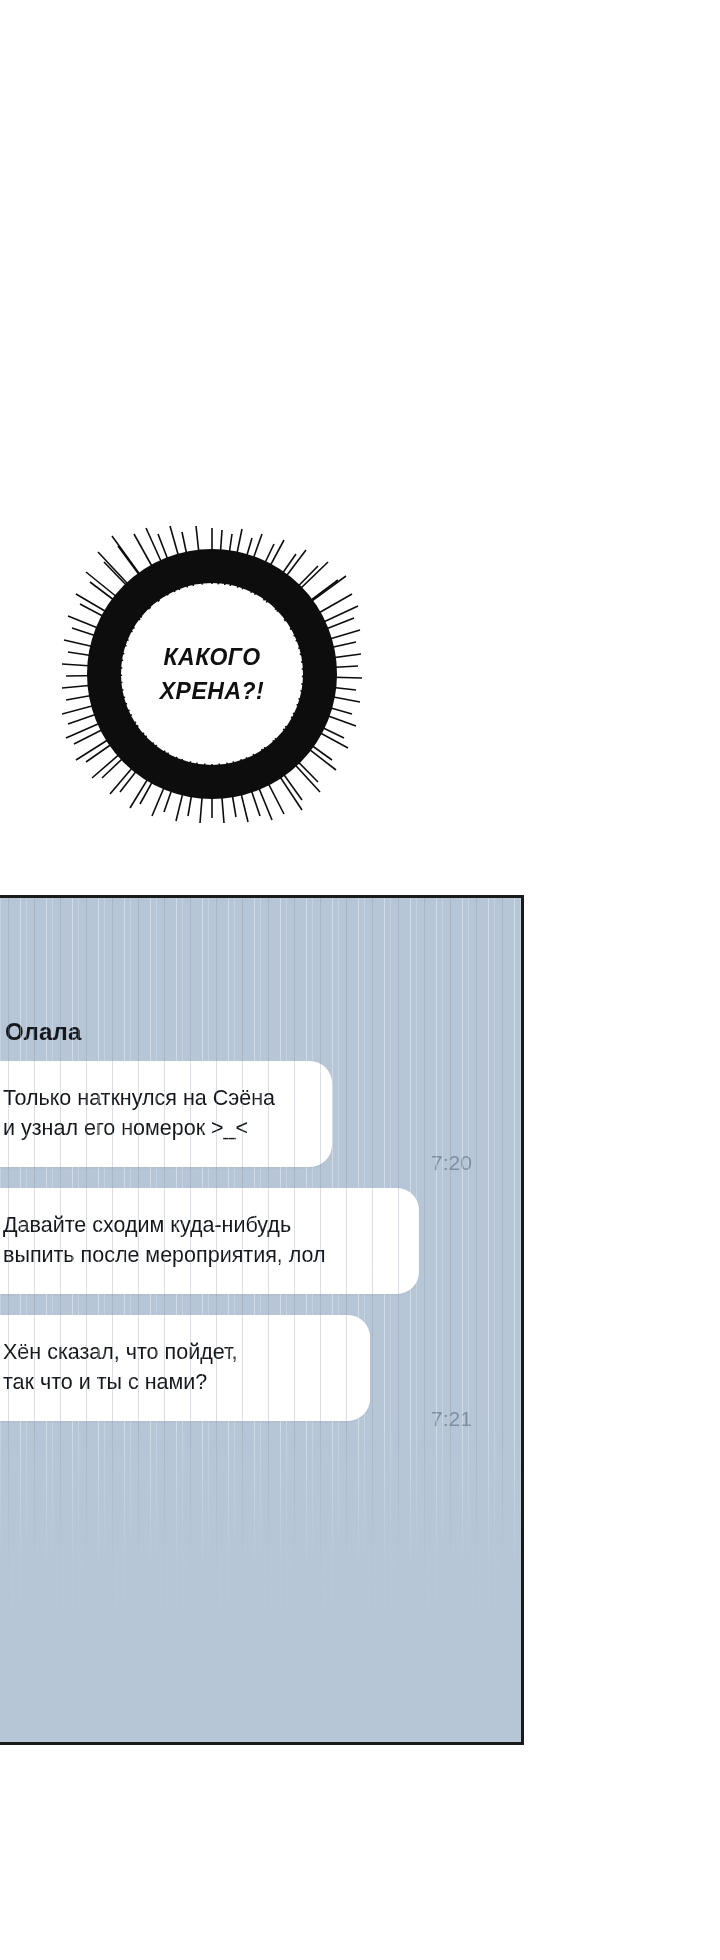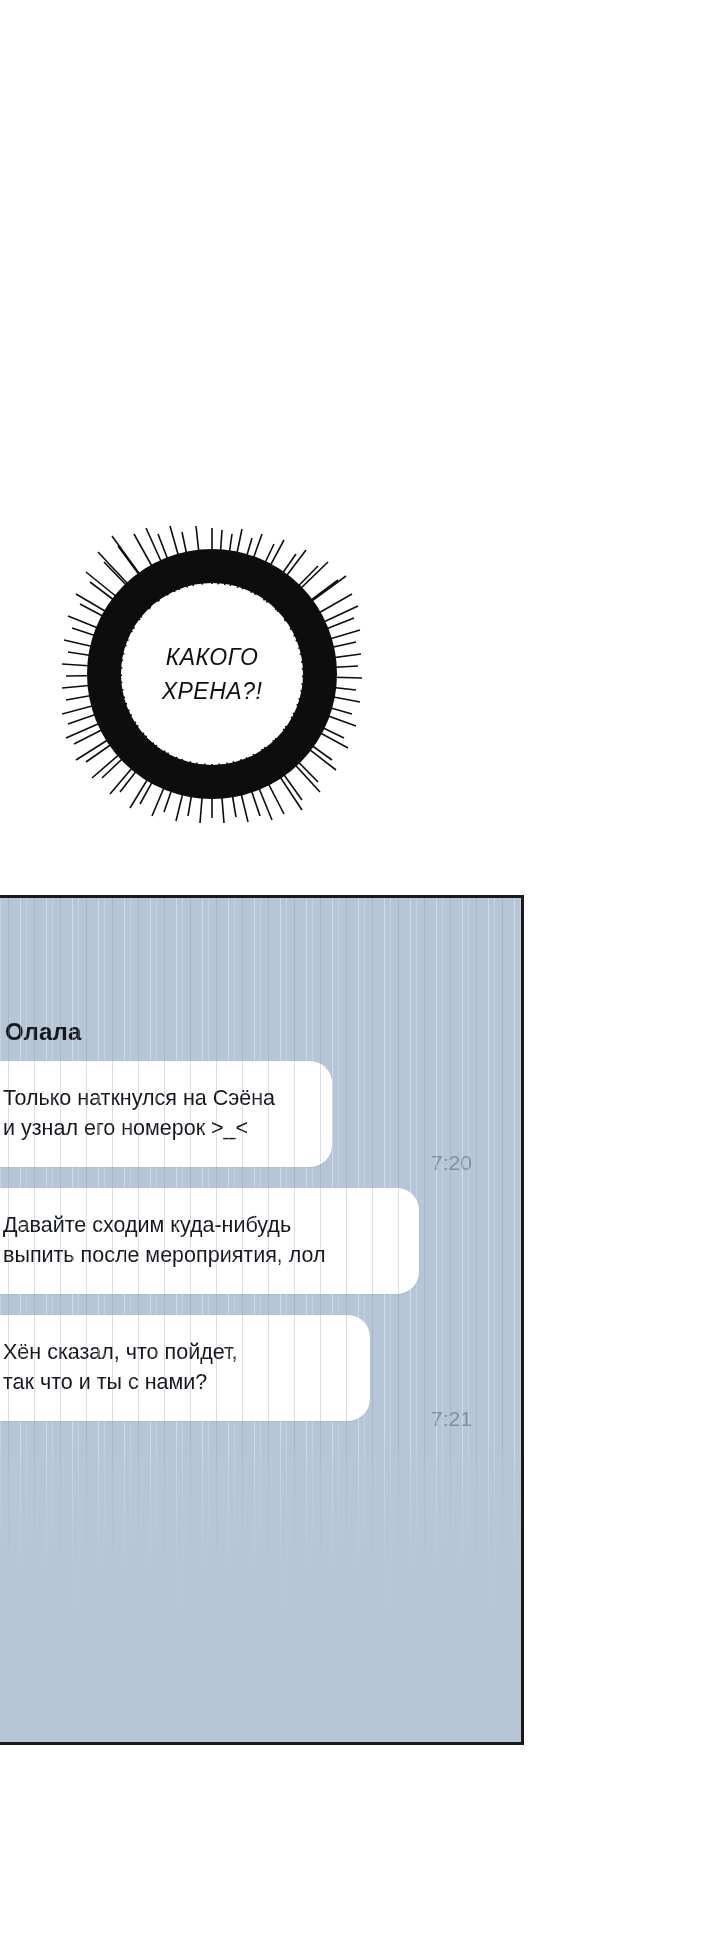--- a/index.html
+++ b/index.html
@@ -112,21 +112,21 @@
     position: absolute;
     left: 0;
     top: 0;
     width: 300px;
     height: 300px;
     display: flex;
     flex-direction: column;
     align-items: center;
     justify-content: center;
     font-style: italic;
-    font-weight: normal;
+    font-weight: bold;
     font-size: 23px;
     line-height: 34px;
     color: #101010;
     text-align: center;
     letter-spacing: 0.5px;
     white-space: pre-line;
   }
 </style>
 </head>
 <body>

